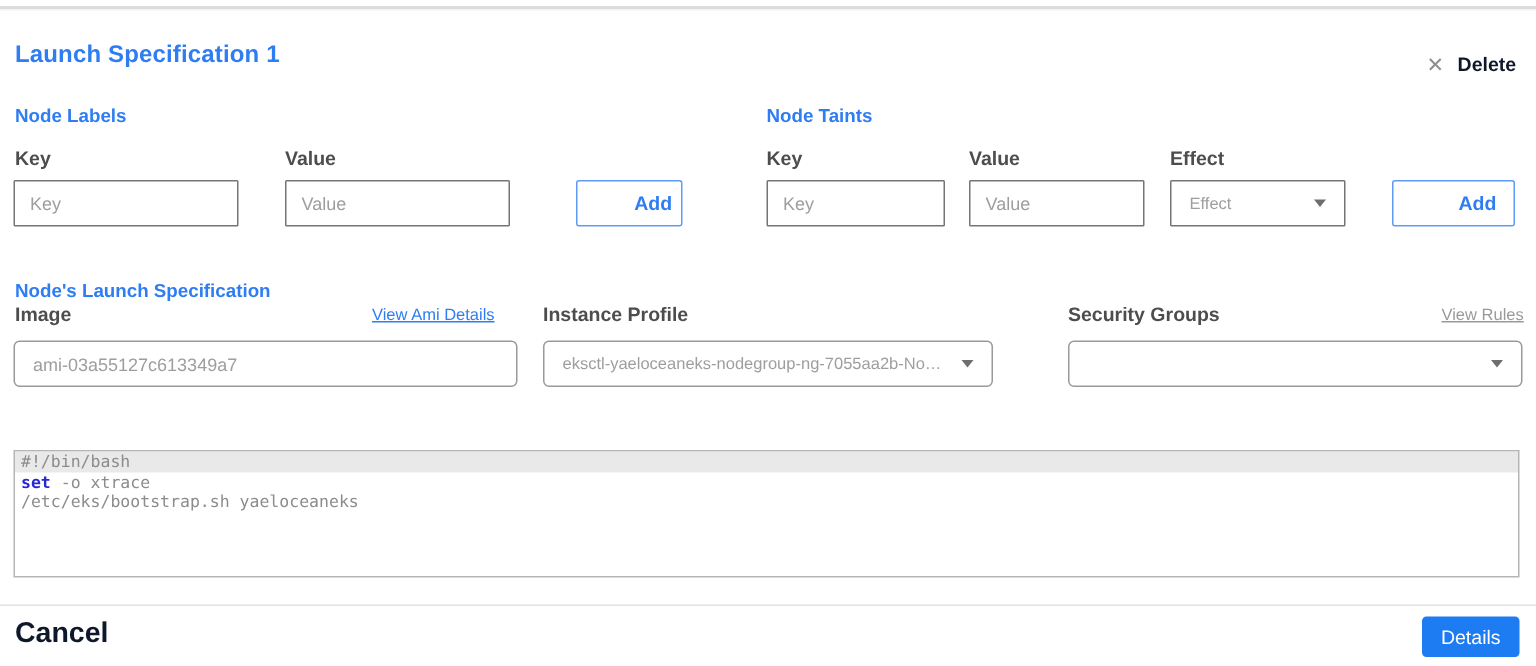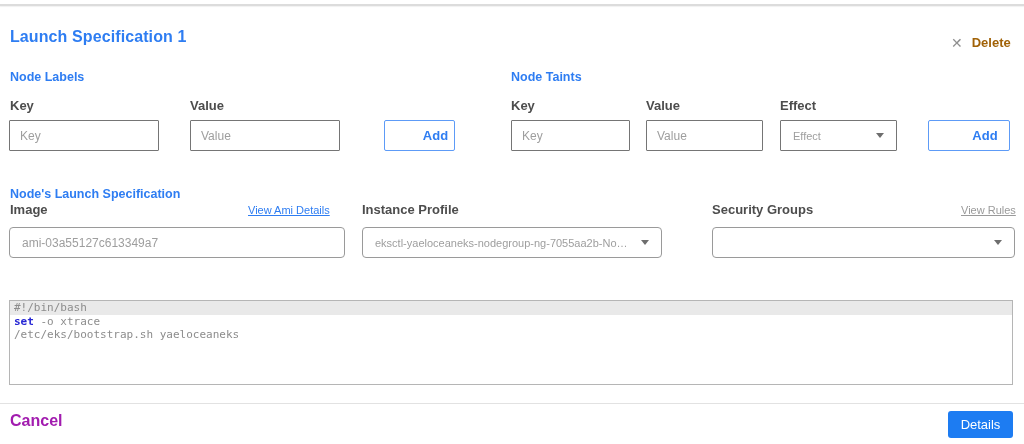--- a/index.html
+++ b/index.html
@@ -9,21 +9,21 @@
 
   .top-divider { position:absolute; left:0; top:4px; width:1024px; height:2px;
                  background:#dcdcdc; box-shadow:0 1px 1px rgba(0,0,0,0.06); }
 
   .page-title { position:absolute; left:10px; top:28px; font-size:16px; font-weight:700;
                 color:#2e7df2; letter-spacing:.1px; }
 
   .delete-btn { position:absolute; left:951px; top:35px; display:flex; align-items:center;
                 gap:9px; cursor:pointer; }
   .delete-x { color:#8f8f8f; font-size:14px; line-height:14px; }
-  .delete-label { color:#a16207; font-size:13px; font-weight:600; }
+  .delete-label { color:#0f172a; font-size:13px; font-weight:600; }
 
   .section-title { position:absolute; font-size:12.5px; font-weight:700; color:#2e7df2; }
 
   .field-label { position:absolute; font-size:13px; font-weight:600; color:#4d4d4d; }
 
   .txt-input { position:absolute; height:31px; border:1px solid #757575; border-radius:1px;
                background:#fff; padding:0 10px; font-family:"Liberation Sans",sans-serif;
                font-size:12px; color:#555; outline:none; }
   .txt-input::placeholder { color:#9e9e9e; }
 
@@ -52,22 +52,22 @@
 
   .code-area { position:absolute; left:9px; top:300px; width:1004px; height:85px;
                border:1px solid #b5b5b5; background:#fff; overflow:hidden;
                font-family:"DejaVu Sans Mono", monospace; font-size:11px; line-height:13.5px;
                color:#8c8c8c; cursor:text; }
   .code-line { padding-left:4px; white-space:pre; }
   .code-line.hl { background:#e9e9e9; }
   .kw { color:#2727d4; font-weight:700; }
 
   .footer-divider { position:absolute; left:0; top:403px; width:1024px; height:1px; background:#e2e2e2; }
-  .cancel-btn { position:absolute; left:10px; top:412px; font-size:16px; font-weight:700;
-                color:#a21caf; cursor:pointer; }
+  .cancel-btn { position:absolute; left:10px; top:412px; font-size:19px; font-weight:700;
+                color:#0f172a; cursor:pointer; }
   .update-btn { position:absolute; left:948px; top:411px; width:65px; height:27px;
                 background:#1d7cf2; color:#fff; border:none; border-radius:3px;
                 font-family:"Liberation Sans",sans-serif; font-size:13px; cursor:pointer;
                 display:flex; align-items:center; justify-content:center; }
 </style>
 </head>
 <body>
 
 <div class="page">
 

